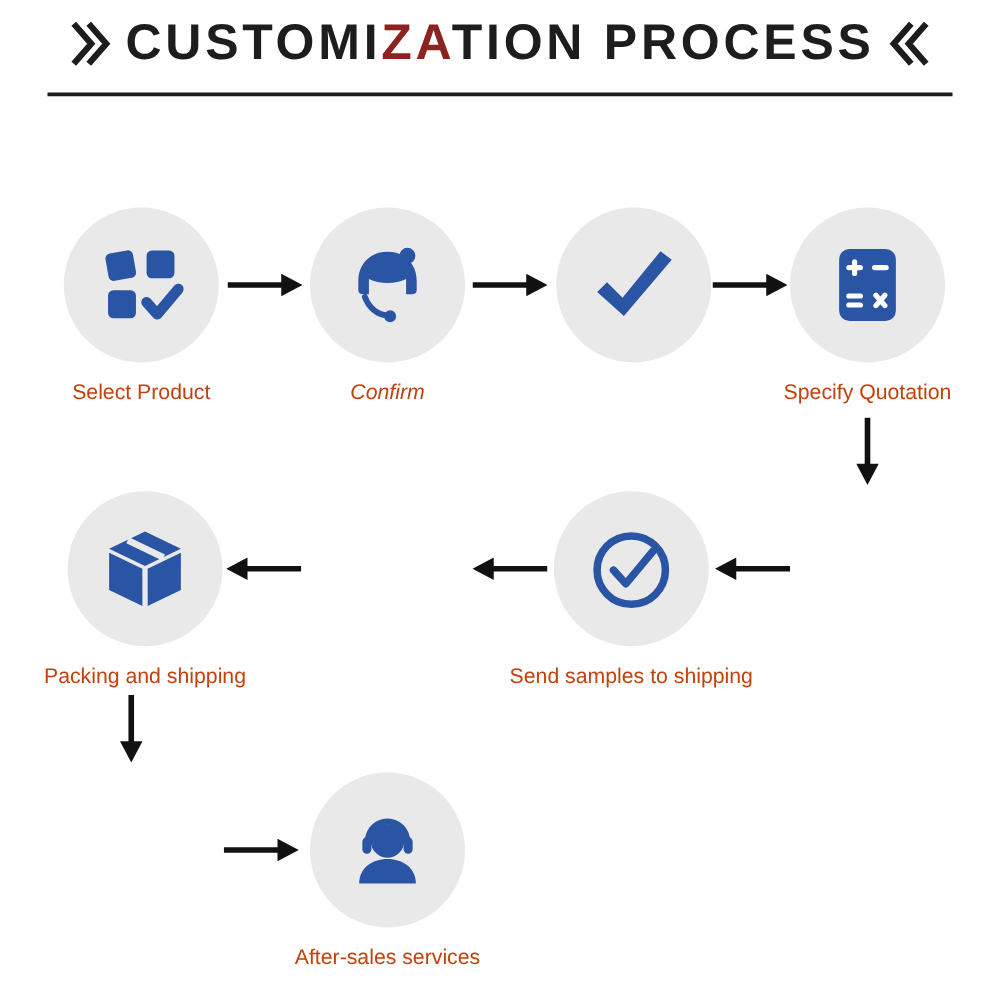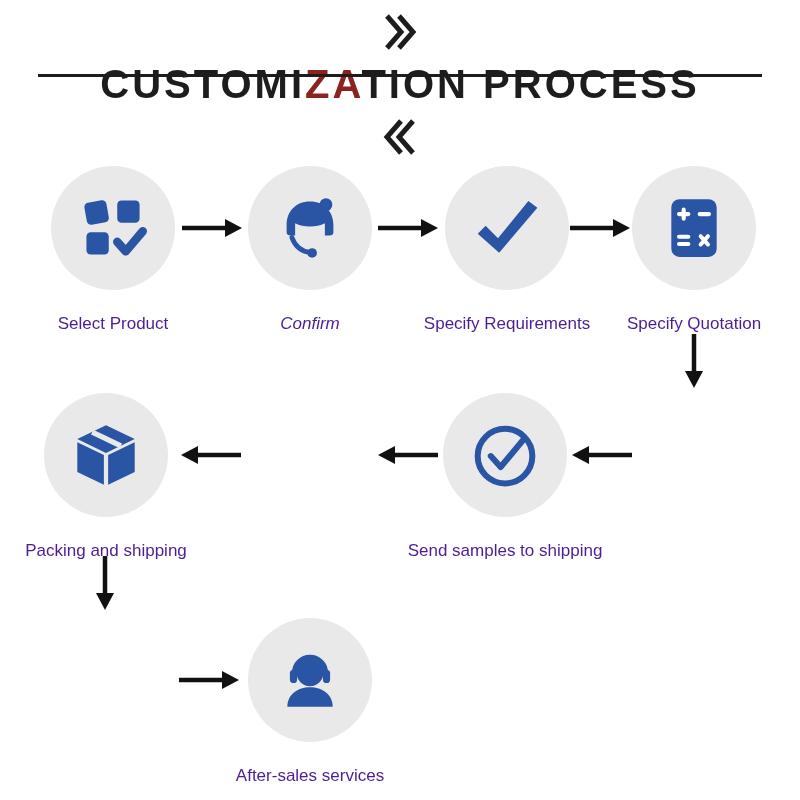--- a/index.html
+++ b/index.html
@@ -15,21 +15,20 @@
   .title-row {
     position: absolute;
     top: 12px;
     left: 0;
     width: 800px;
     display: flex;
     align-items: center;
     justify-content: center;
     gap: 10px;
     white-space: nowrap;
-    flex-direction: column;
   }
   .title-text {
     font-size: 40px;
     font-weight: bold;
     letter-spacing: 3px;
     color: #1d1d1d;
   }
   .title-accent { color: #8b2320; }
   .divider {
     position: absolute;
@@ -50,24 +49,24 @@
   .circle {
     width: 124px;
     height: 124px;
     border-radius: 50%;
     background: #e9e9e9;
     display: flex;
     align-items: center;
     justify-content: center;
   }
   .label {
-    margin-top: 23px;
+    margin-top: 13px;
     font-size: 17px;
     line-height: 21px;
-    color: #4c1d95;
+    color: #c2410c;
     text-align: left;
   }
   .label.narrow { width: 150px; }
   .arrow { position: absolute; }
 </style>
 </head>
 <body>
 
 <div class="canvas">
 
@@ -107,21 +106,20 @@
     </div>
     <div class="label">Confirm</div>
   </div>
 
   <div class="step" style="left:407px; top:166px;">
     <div class="circle">
       <svg width="72" height="72" viewBox="0 0 64 64">
         <path d="M6 37 L13 30 L24 41 L51 8 L59 14 L25 54 Z" fill="#2a54a4"></path>
       </svg>
     </div>
-    <div class="label">Specify Requirements</div>
   </div>
 
   <div class="step" style="left:594px; top:166px;">
     <div class="circle">
       <svg width="66" height="66" viewBox="0 0 64 64">
         <rect x="10" y="4" width="44" height="56" rx="8" fill="#2a54a4"></rect>
         <g stroke="#ffffff" stroke-width="4" stroke-linecap="round" fill="none">
           <path d="M22 14 v9 M17.5 18.5 h9"></path>
           <path d="M37.5 18.5 h9"></path>
           <path d="M17.5 40.5 h9 M17.5 47.5 h9"></path>
@@ -137,21 +135,21 @@
     <div class="circle">
       <svg width="70" height="70" viewBox="0 0 64 64">
         <circle cx="32" cy="33" r="25" fill="none" stroke="#2a54a4" stroke-width="5.5"></circle>
         <path d="M19 33 l9 10 l20 -24" fill="none" stroke="#2a54a4" stroke-width="5.5" stroke-linecap="round" stroke-linejoin="round"></path>
       </svg>
     </div>
     <div class="label">Send samples to shipping</div>
   </div>
 
 
-  <div class="step" style="left:6px; top:393px;">
+  <div class="step" style="left:16px; top:393px;">
     <div class="circle">
       <svg width="68" height="68" viewBox="0 0 64 64">
         <g fill="#2a54a4">
           <path d="M32 4 L59 17 L32 30 L5 17 Z"></path>
           <path d="M5 20 L30 32 V60 L5 48 Z"></path>
           <path d="M59 20 L34 32 V60 L59 48 Z"></path>
         </g>
         <path d="M19 10.5 L46 23.5" stroke="#e9e9e9" stroke-width="5" fill="none"></path>
       </svg>
     </div>

